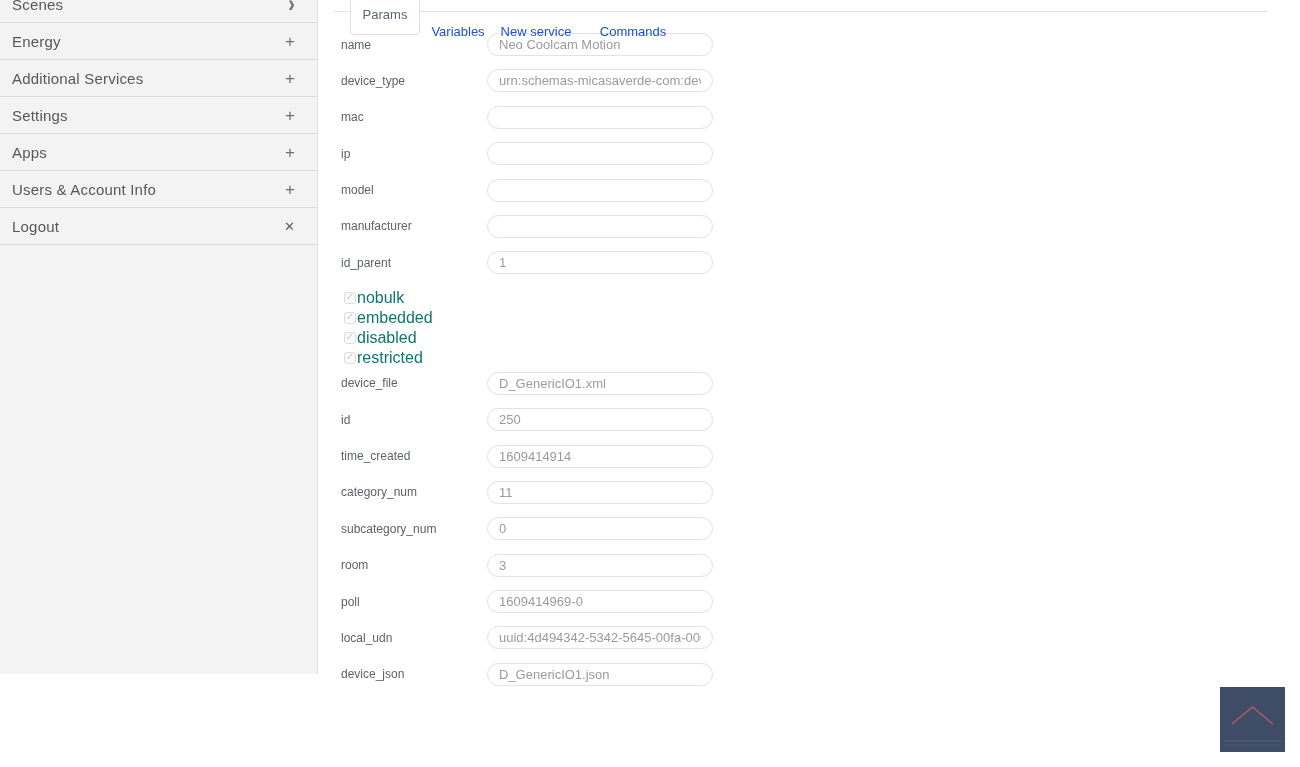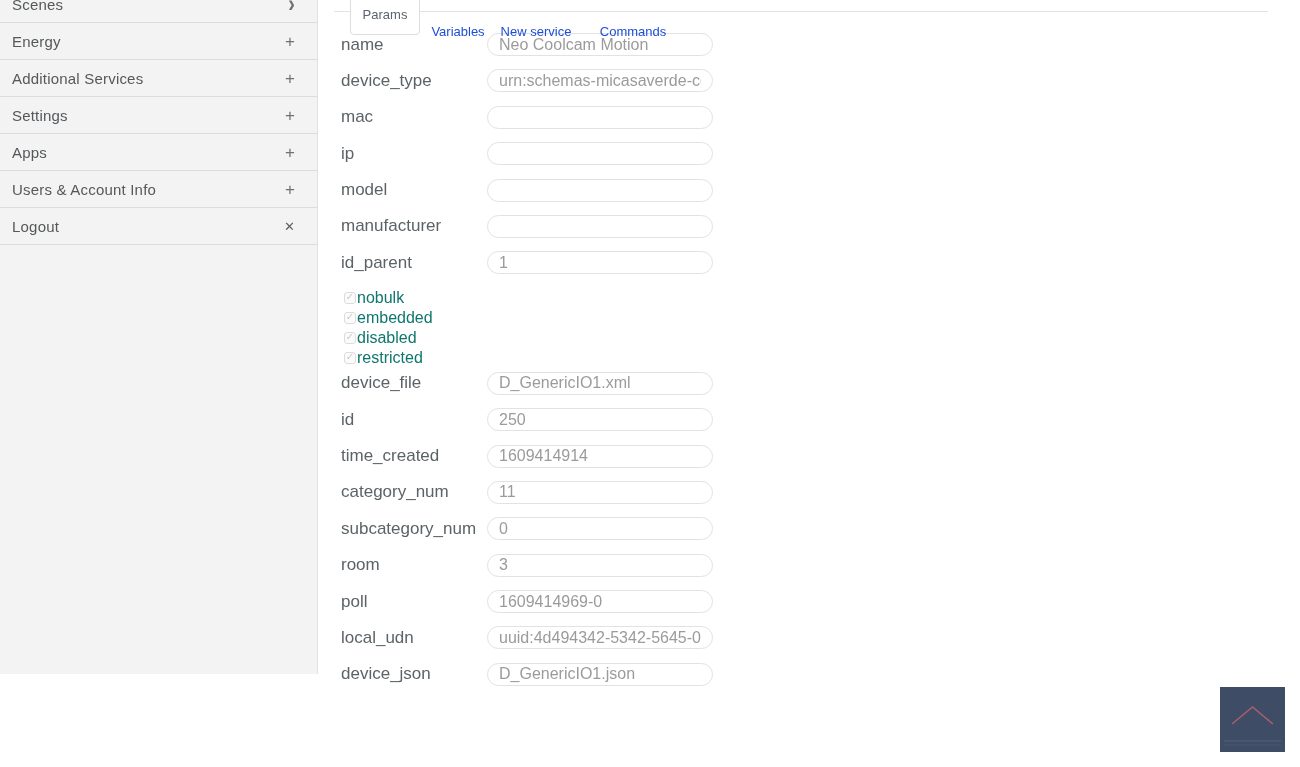--- a/index.html
+++ b/index.html
@@ -29,24 +29,24 @@
                     background:#fff; border:1px solid #ddd; border-radius:0 0 4px 4px;
                     z-index:2; display:flex; align-items:center; justify-content:center;
                     cursor:pointer; }
   .tab-active-box span { font-size:13px; color:#5b6470; margin-top:-4px; }
 
   
   .content { position:absolute; left:0; top:0; right:0; }
   .fields-top { margin-top:33px; }
   .frow { position:relative; height:23px; margin-bottom:13.4px; }
   .flabel { position:absolute; left:22px; top:50%; transform:translateY(-50%);
-            font-size:17px; color:#5c6367; }
+            font-size:12px; color:#5c6367; }
   .finput { position:absolute; left:168px; top:0; width:226px; height:23px;
             border:1px solid #e2e2e2; border-radius:12px; padding:0 11px;
-            font-size:16px; color:#9b9b9b; background:#fff; outline:none;
+            font-size:13px; color:#9b9b9b; background:#fff; outline:none;
             font-family:"Liberation Sans","DejaVu Sans",sans-serif; }
 
   .cb-block { margin-top:10px; margin-left:25px; }
   .cb-row { height:20px; display:flex; align-items:center; cursor:pointer; }
   .cb-box { width:12px; height:12px; border:1px solid #ddd; border-radius:3px;
             background:#fbfbfb; display:flex; align-items:center; justify-content:center;
             flex:0 0 12px; }
   .cb-tick { font-size:10px; line-height:1; color:#c9c9c9; margin-top:-1px; }
   .cb-label { font-size:16px; color:#0f766e; margin-left:1px; }
 

